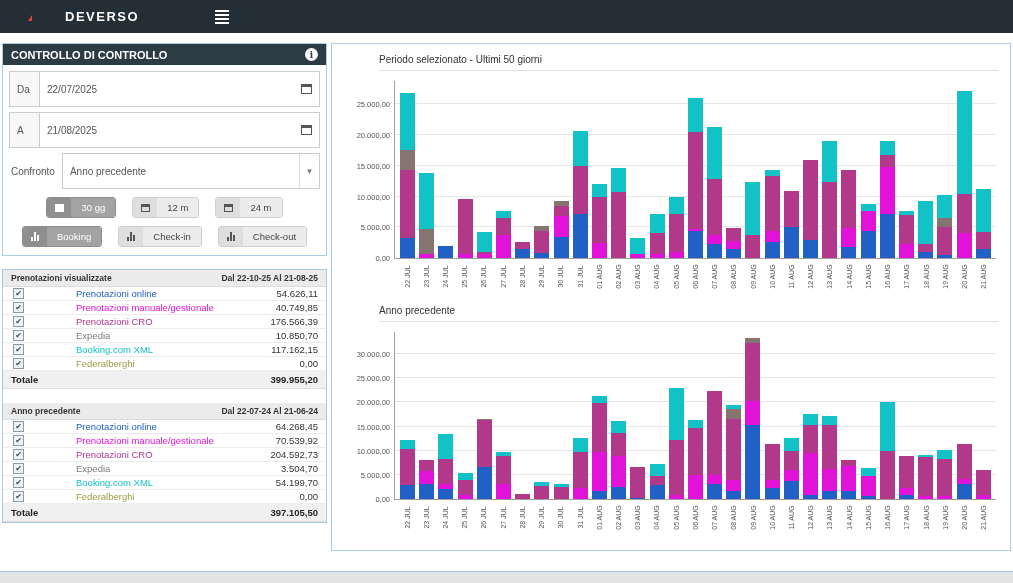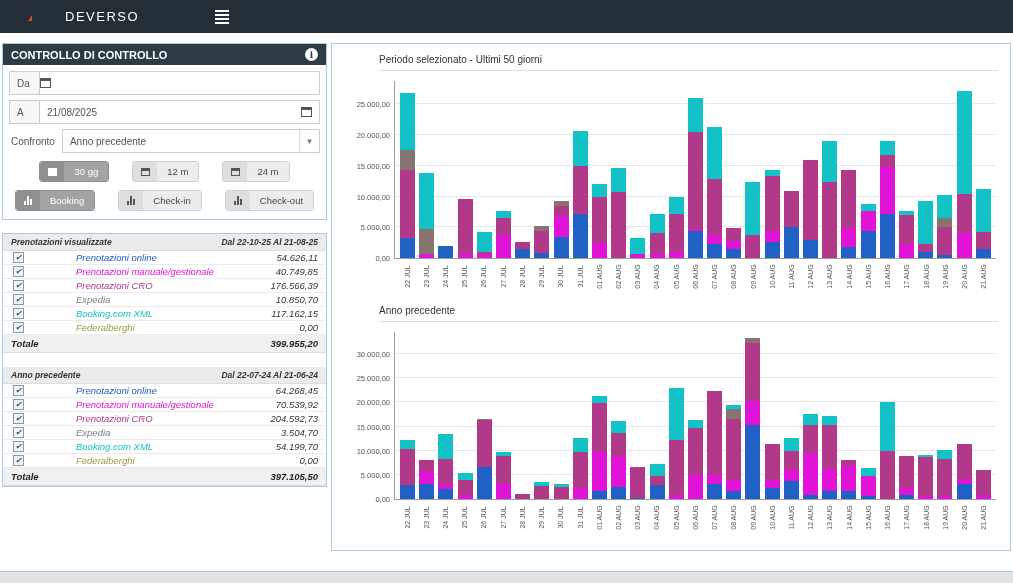--- a/index.html
+++ b/index.html
@@ -4,67 +4,67 @@
 <style>
   * { margin:0; padding:0; box-sizing:border-box; }
   html,body { width:1013px; height:583px; overflow:hidden; background:#fff;
     font-family:"Liberation Sans", sans-serif; }
 
   
   .navbar { height:33px; background:#232e37; display:flex; align-items:center; }
   .brand { display:flex; align-items:baseline; margin-left:28px; }
   .brand-mark { width:0; height:0; border-left:4px solid transparent;
     border-bottom:6px solid #e0453a; margin-right:1px; align-self:flex-end; margin-bottom:3px; }
-  .brand-text { color:#fff; font-weight:normal; font-size:13px; letter-spacing:1.5px;padding-left:32px; }
+  .brand-text { color:#fff; font-weight:bold; font-size:13px; letter-spacing:1.5px;padding-left:32px; }
   .hamburger { margin-left:72px; cursor:pointer; padding:4px; }
   .hamburger i { display:block; width:14px; height:2px; background:#fff; margin:2px 0; }
 
   
   .content { display:flex; padding:10px 2px 0 2px; gap:4px; }
   .col-left { width:325px; flex:0 0 325px; }
   .col-right { flex:1; }
 
   .panel { border:1px solid #a9cce6; background:#fff; margin-bottom:13px; }
   .panel-hdr { background:#2d3b45; color:#fff; font-size:11px; font-weight:bold;
     padding:4px 8px; display:flex; align-items:center; justify-content:space-between; }
   .info-dot { width:13px; height:13px; border-radius:50%; background:#fff; color:#2d3b45;
     font-size:9px; font-weight:bold; display:flex; align-items:center; justify-content:center;
     font-family:"DejaVu Serif", serif; cursor:pointer; }
   .info-dot::after { content:"i"; }
 
   
   .cp-body { padding:6px 6px 8px 6px; }
-  .inp-row { display:flex; margin-bottom:5px; height:24px; }
+  .inp-row { display:flex; margin-bottom:5px; height:36px; }
   .inp-addon { min-width:30px; padding:0 7px; background:#f7f7f7; border:1px solid #ccc;
     border-right:none; font-size:10px; color:#555; display:flex; align-items:center; }
   .inp-box { flex:1; display:flex; align-items:center; border:1px solid #ccc; background:#fff; }
   .inp-box input { flex:1; border:none; outline:none; font-size:10px; color:#555;
     padding:0 7px; font-family:"Liberation Sans", sans-serif; background:transparent; }
   .ico-cal { width:11px; height:10px; border:1px solid #555; border-top:3px solid #555;
     margin-right:7px; cursor:pointer; flex:0 0 auto; }
   .sel-caret { width:20px; display:flex; align-items:center; justify-content:center;
     color:#777; font-size:8px; cursor:pointer; border-left:1px solid #ddd; align-self:stretch; }
   .sel-text { flex:1; font-size:10px; color:#555; padding:0 7px; }
 
-  .btn-row { display:flex; justify-content:center; gap:23px; margin-top:8px; }
+  .btn-row { display:flex; justify-content:center; gap:16px; margin-top:8px; }
   .btn-grp { display:flex; height:21px; border-radius:3px; overflow:hidden; cursor:pointer;
     border:1px solid #cfcfcf; }
   .btn-ico { width:24px; display:flex; align-items:center; justify-content:center; background:#dedede; }
   .btn-txt { padding:0 10px; font-size:9.5px; color:#444; display:flex; align-items:center; background:#ececec; }
   .btn-grp.active { border-color:#8d8d8d; }
   .btn-grp.active .btn-ico { background:#8f8f8f; }
   .btn-grp.active .btn-txt { background:#a3a3a3; color:#fff; }
   .ico-cal-s { width:9px; height:8px; border:1px solid #555; border-top:3px solid #555; }
   .btn-grp.active .ico-cal-s, .btn-grp.active .ico-bars i { border-color:#fff; background:#fff; }
   .ico-bars { display:flex; align-items:flex-end; gap:1px; height:9px; }
   .ico-bars i { display:block; width:2px; background:#555; }
   .ico-bars i:nth-child(1){height:4px;} .ico-bars i:nth-child(2){height:9px;} .ico-bars i:nth-child(3){height:6px;}
 
   
-  .tbl { font-size:10px;font-style:italic; }
+  .tbl { font-size:10px; }
   .tbl-sechdr { display:flex; justify-content:space-between; background:#ebebeb;
     border-bottom:1px solid #dcdcdc; padding:3px 8px; font-weight:bold; font-size:8.5px; color:#333; }
   .tbl-row { display:flex; align-items:center; border-bottom:1px solid #ececec; padding:1px 8px; height:14px; }
   .chk { width:11px; height:11px; border:1px solid #8b9aa8; background:#f0f3f6; margin-left:2px;
     font-size:8px; line-height:9px; text-align:center; color:#3c4c5c; cursor:pointer; flex:0 0 auto; }
   .row-label { margin-left:52px; flex:1; font-size:9.5px; }
   .row-value { text-align:right; color:#333; font-size:9.5px; }
   .tbl-total { display:flex; justify-content:space-between; background:#f0f0f0;
     border-bottom:1px solid #dcdcdc; padding:3px 8px; font-size:9.5px; color:#222; }
   .tbl-total .t-lbl { font-weight:bold; }
@@ -116,20 +116,21 @@
 
     <div class="panel">
       <div class="panel-hdr">
         <span>CONTROLLO DI CONTROLLO</span>
         <span class="info-dot"></span>
       </div>
       <div class="cp-body">
         <div class="inp-row">
           <span class="inp-addon">Da</span>
           <span class="inp-box">
+            <input value="22/07/2025" style="">
             <span class="ico-cal"></span>
           </span>
         </div>
         <div class="inp-row">
           <span class="inp-addon">A</span>
           <span class="inp-box">
             <input value="21/08/2025" style="">
             <span class="ico-cal"></span>
           </span>
         </div>

